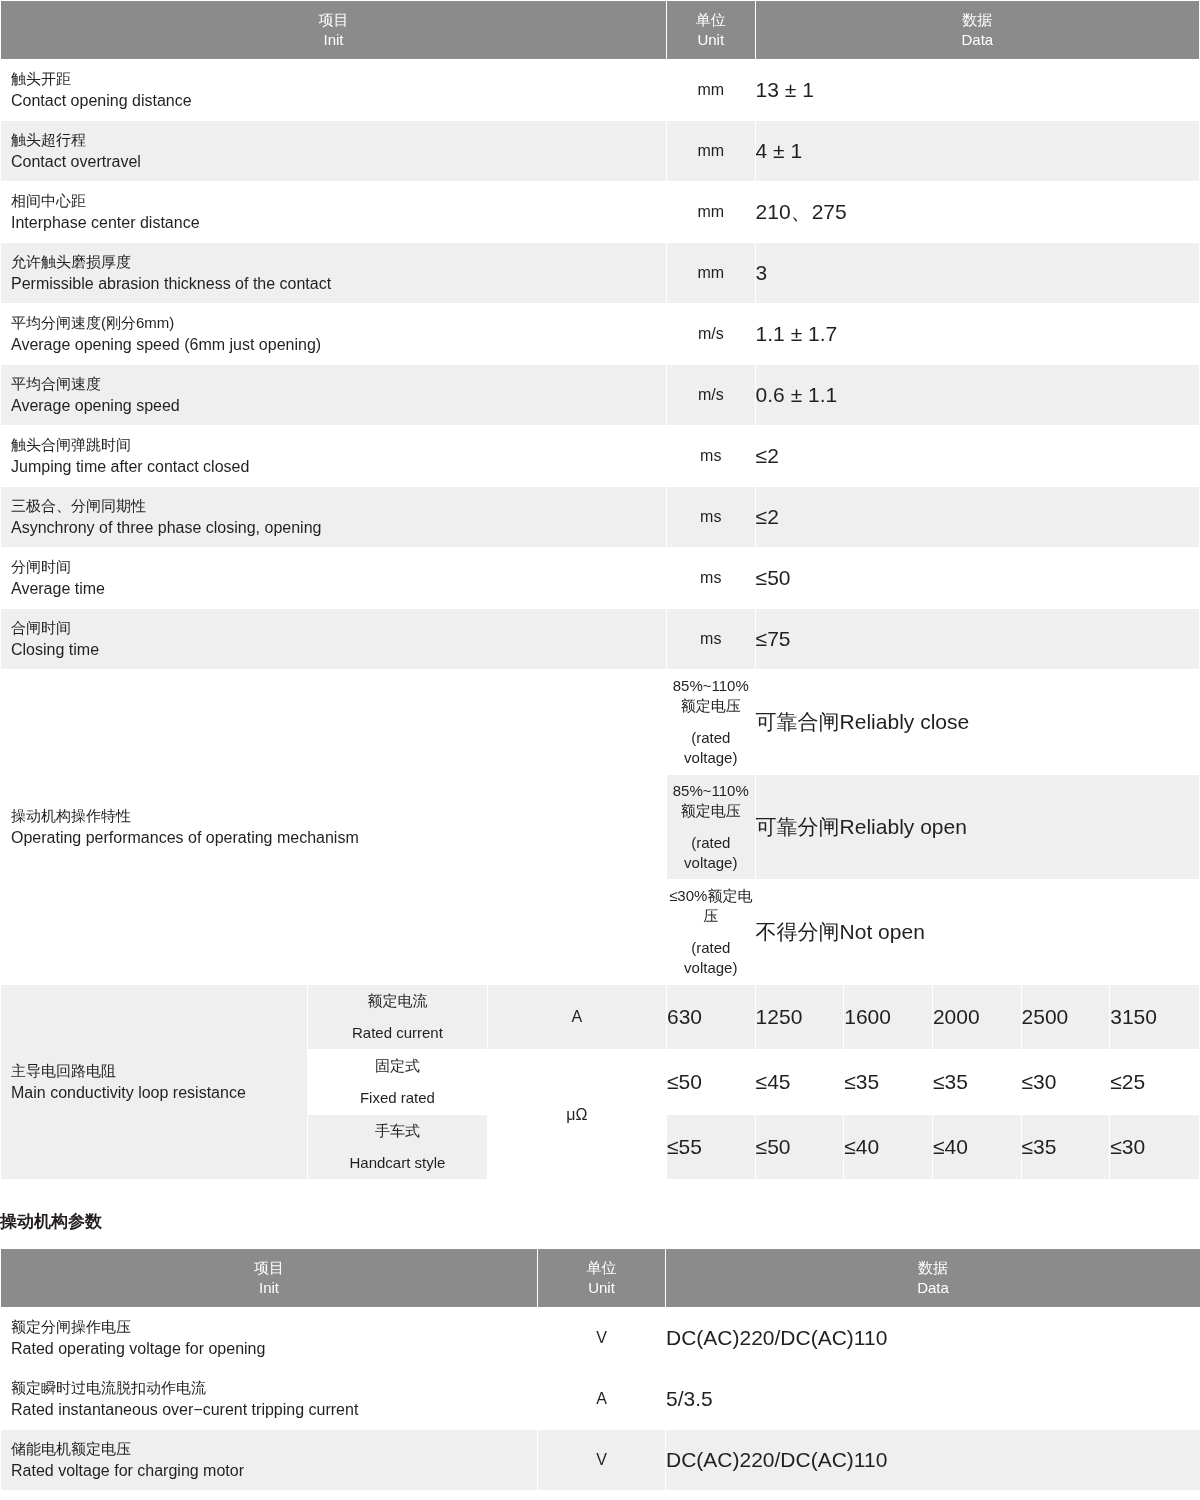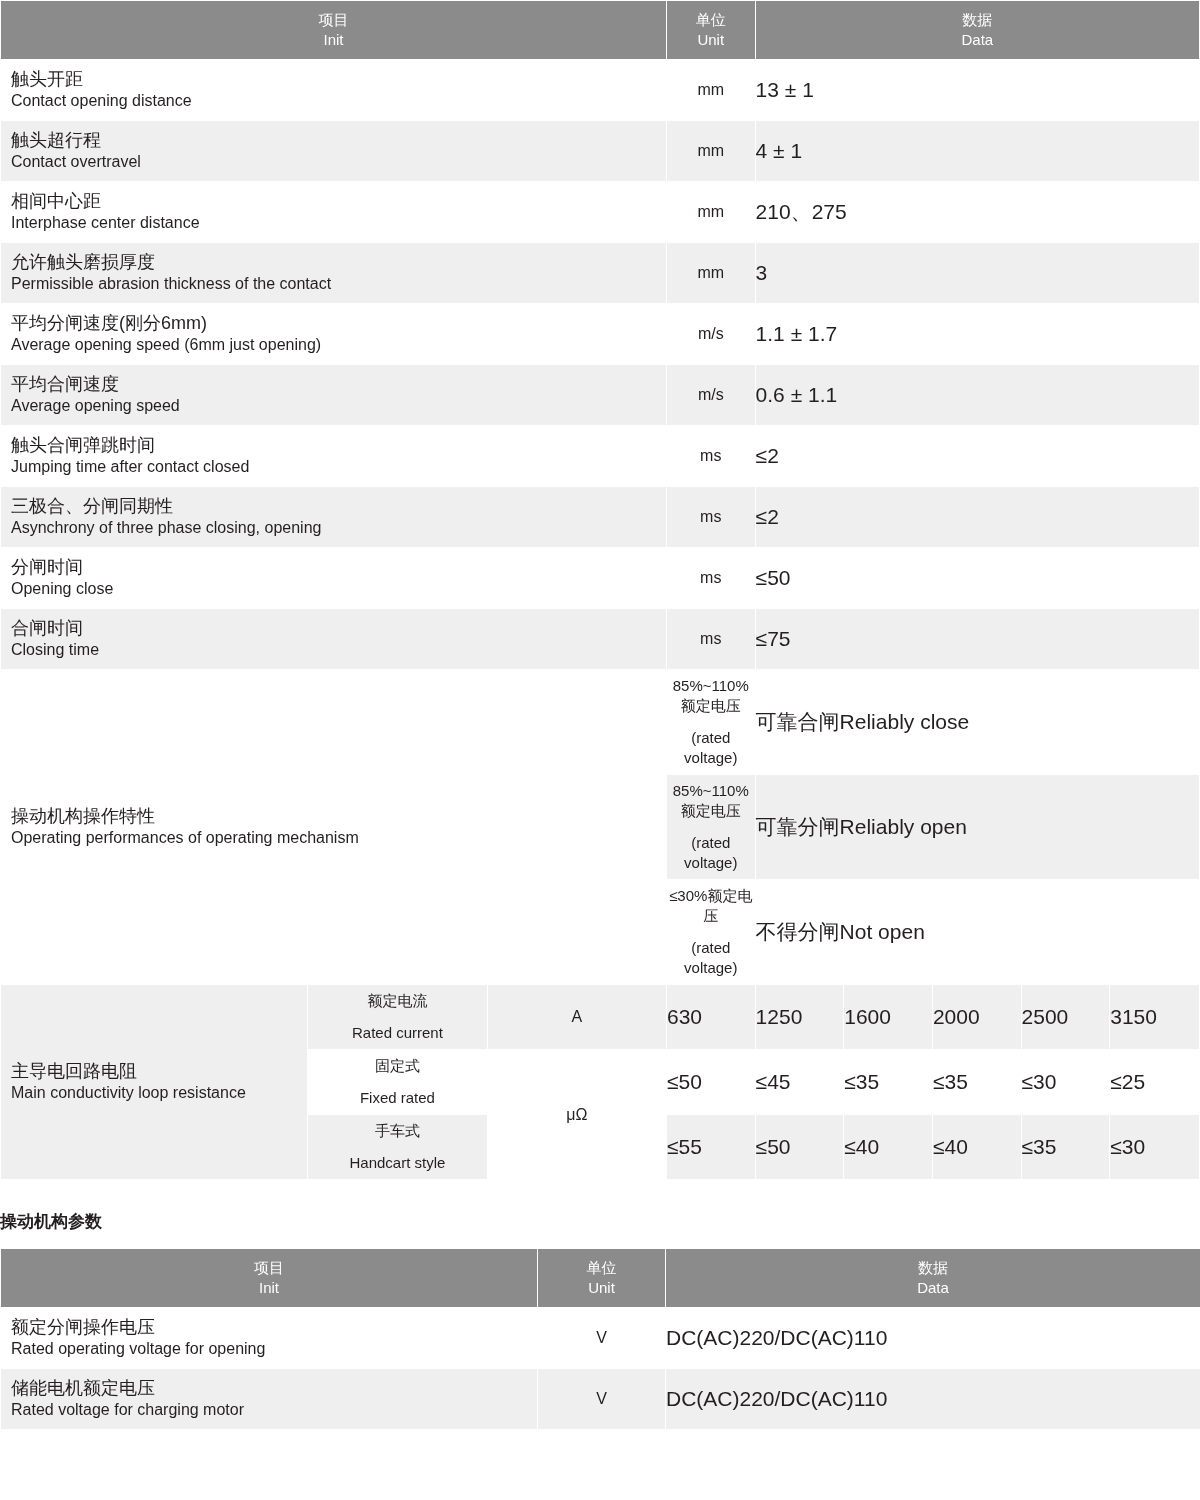--- a/index.html
+++ b/index.html
@@ -43,21 +43,21 @@
   .en { display: block; }
   .rowA td { background: #ffffff; }
   .rowB td { background: #efefef; }
   .c-item {
     text-align: left;
     padding: 8px 0 8px 10px;
     font-size: 16px;
     line-height: 22px;
     height: 40px;
   }
-  .c-item .cn { font-size: 18px; }
+  .c-item .cn { font-size: 15px; }
   .c-item .en { font-size: 16px; }
   .c-unit {
     text-align: center;
     font-size: 16px;
     height: 40px;
   }
   .c-data {
     text-align: left;
     font-size: 21px;
     height: 40px;
@@ -180,21 +180,21 @@
           <span class="cn">三极合、分闸同期性</span>
           <span class="en">Asynchrony of three phase closing, opening</span>
         </td>
         <td class="c-unit">ms</td>
         <td class="c-data" colspan="5">≤2</td>
       </tr>
 
       <tr class="rowA">
         <td class="c-item" colspan="3">
           <span class="cn">分闸时间</span>
-          <span class="en">Opening close</span>
+          <span class="en">Average time</span>
         </td>
         <td class="c-unit">ms</td>
         <td class="c-data" colspan="5">≤50</td>
       </tr>
 
       <tr class="rowB">
         <td class="c-item" colspan="3">
           <span class="cn">合闸时间</span>
           <span class="en">Closing time</span>
         </td>
@@ -300,20 +300,28 @@
       </tr>
 
       <tr class="rowA">
         <td class="c-item">
           <span class="cn">额定分闸操作电压</span>
           <span class="en">Rated operating voltage for opening</span>
         </td>
         <td class="c-unit">V</td>
         <td class="c-data">DC(AC)220/DC(AC)110</td>
       </tr>
+      <tr class="rowA">
+        <td class="c-item">
+          <span class="cn">额定瞬时过电流脱扣动作电流</span>
+          <span class="en">Rated instantaneous over−curent tripping current</span>
+        </td>
+        <td class="c-unit">A</td>
+        <td class="c-data">5/3.5</td>
+      </tr>
       <tr class="rowB">
         <td class="c-item">
           <span class="cn">储能电机额定电压</span>
           <span class="en">Rated voltage for charging motor</span>
         </td>
         <td class="c-unit">V</td>
         <td class="c-data">DC(AC)220/DC(AC)110</td>
       </tr>
 
     </tbody>

